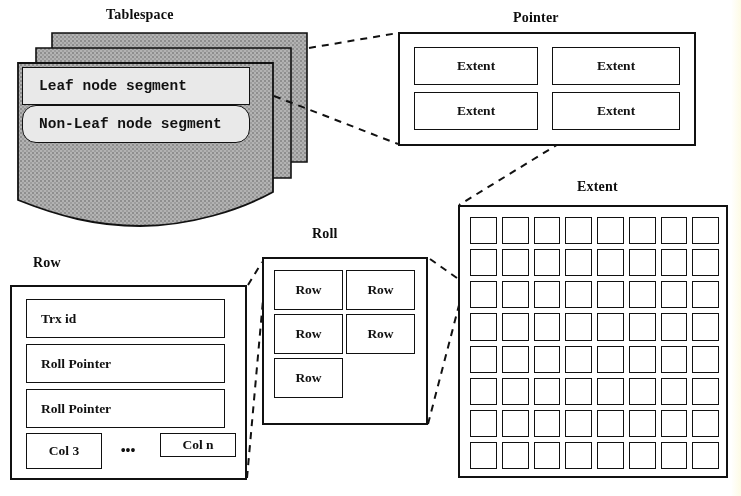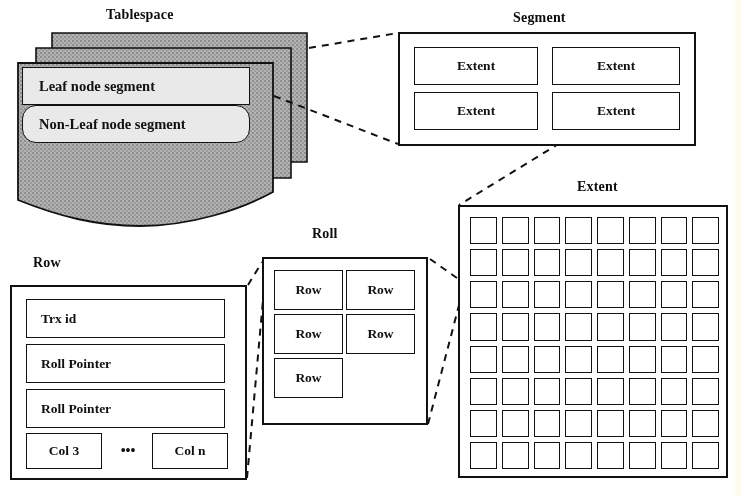--- a/index.html
+++ b/index.html
@@ -26,21 +26,21 @@
   .lbl{
     position:absolute;z-index:5;
     font-weight:700;
     font-size:14px;
     letter-spacing:.2px;
     white-space:nowrap;
     color:#0d0d0d;
   }
 
   
-  #tablespace{position:absolute;left:0;top:0;width:340px;height:240px;z-index:2;}
+  #tablespace{position:absolute;left:0;top:0;width:340px;height:240px;z-index:2;font-family:Liberation Mono, monospace;}
   .seg-box{
     position:absolute;
     box-sizing:border-box;
     border:1.6px solid #111;
     background:#e9e9e9;
     display:flex;align-items:center;
     z-index:4;
   }
   .seg-box > span{
     padding-left:16px;
@@ -127,21 +127,21 @@
 
   <div id="tablespace">
     <div class="seg-box" style="left:22px;top:67px;width:228px;height:38px;">
       <span>Leaf node segment</span>
     </div>
     <div class="seg-box" style="left:22px;top:105px;width:228px;height:38px;border-radius:14px;">
       <span>Non-Leaf node segment</span>
     </div>
   </div>
 
-  <div class="lbl" style="left:513px;top:10px;">Segment</div>
+  <div class="lbl" style="left:513px;top:10px;">Pointer</div>
 
   <div class="obox" style="left:398px;top:32px;width:298px;height:114px;">
     <div class="ibox" style="left:14px;top:13px;width:124px;height:38px;">Extent</div>
     <div class="ibox" style="left:152px;top:13px;width:128px;height:38px;">Extent</div>
     <div class="ibox" style="left:14px;top:58px;width:124px;height:38px;">Extent</div>
     <div class="ibox" style="left:152px;top:58px;width:128px;height:38px;">Extent</div>
   </div>
 
   <div class="lbl" style="left:577px;top:179px;">Extent</div>
 
@@ -223,17 +223,17 @@
   </div>
 
   <div class="lbl" style="left:33px;top:255px;">Row</div>
 
   <div class="obox" style="left:10px;top:285px;width:237px;height:195px;">
     <div class="ibox left" style="left:14px;top:12px;width:199px;height:39px;">Trx id</div>
     <div class="ibox left" style="left:14px;top:57px;width:199px;height:39px;">Roll Pointer</div>
     <div class="ibox left" style="left:14px;top:102px;width:199px;height:39px;">Roll Pointer</div>
     <div class="ibox" style="left:14px;top:146px;width:76px;height:36px;">Col 3</div>
     <div class="ellipsis" style="left:96px;top:146px;width:40px;height:36px;">•••</div>
-    <div class="ibox" style="left:140px;top:146px;width:76px;height:36px;">Col n</div>
+    <div class="ibox" style="left:148px;top:146px;width:76px;height:24px;">Col n</div>
   </div>
 
   <div class="scan-edge"></div>
 </div>
 
 </body></html>

